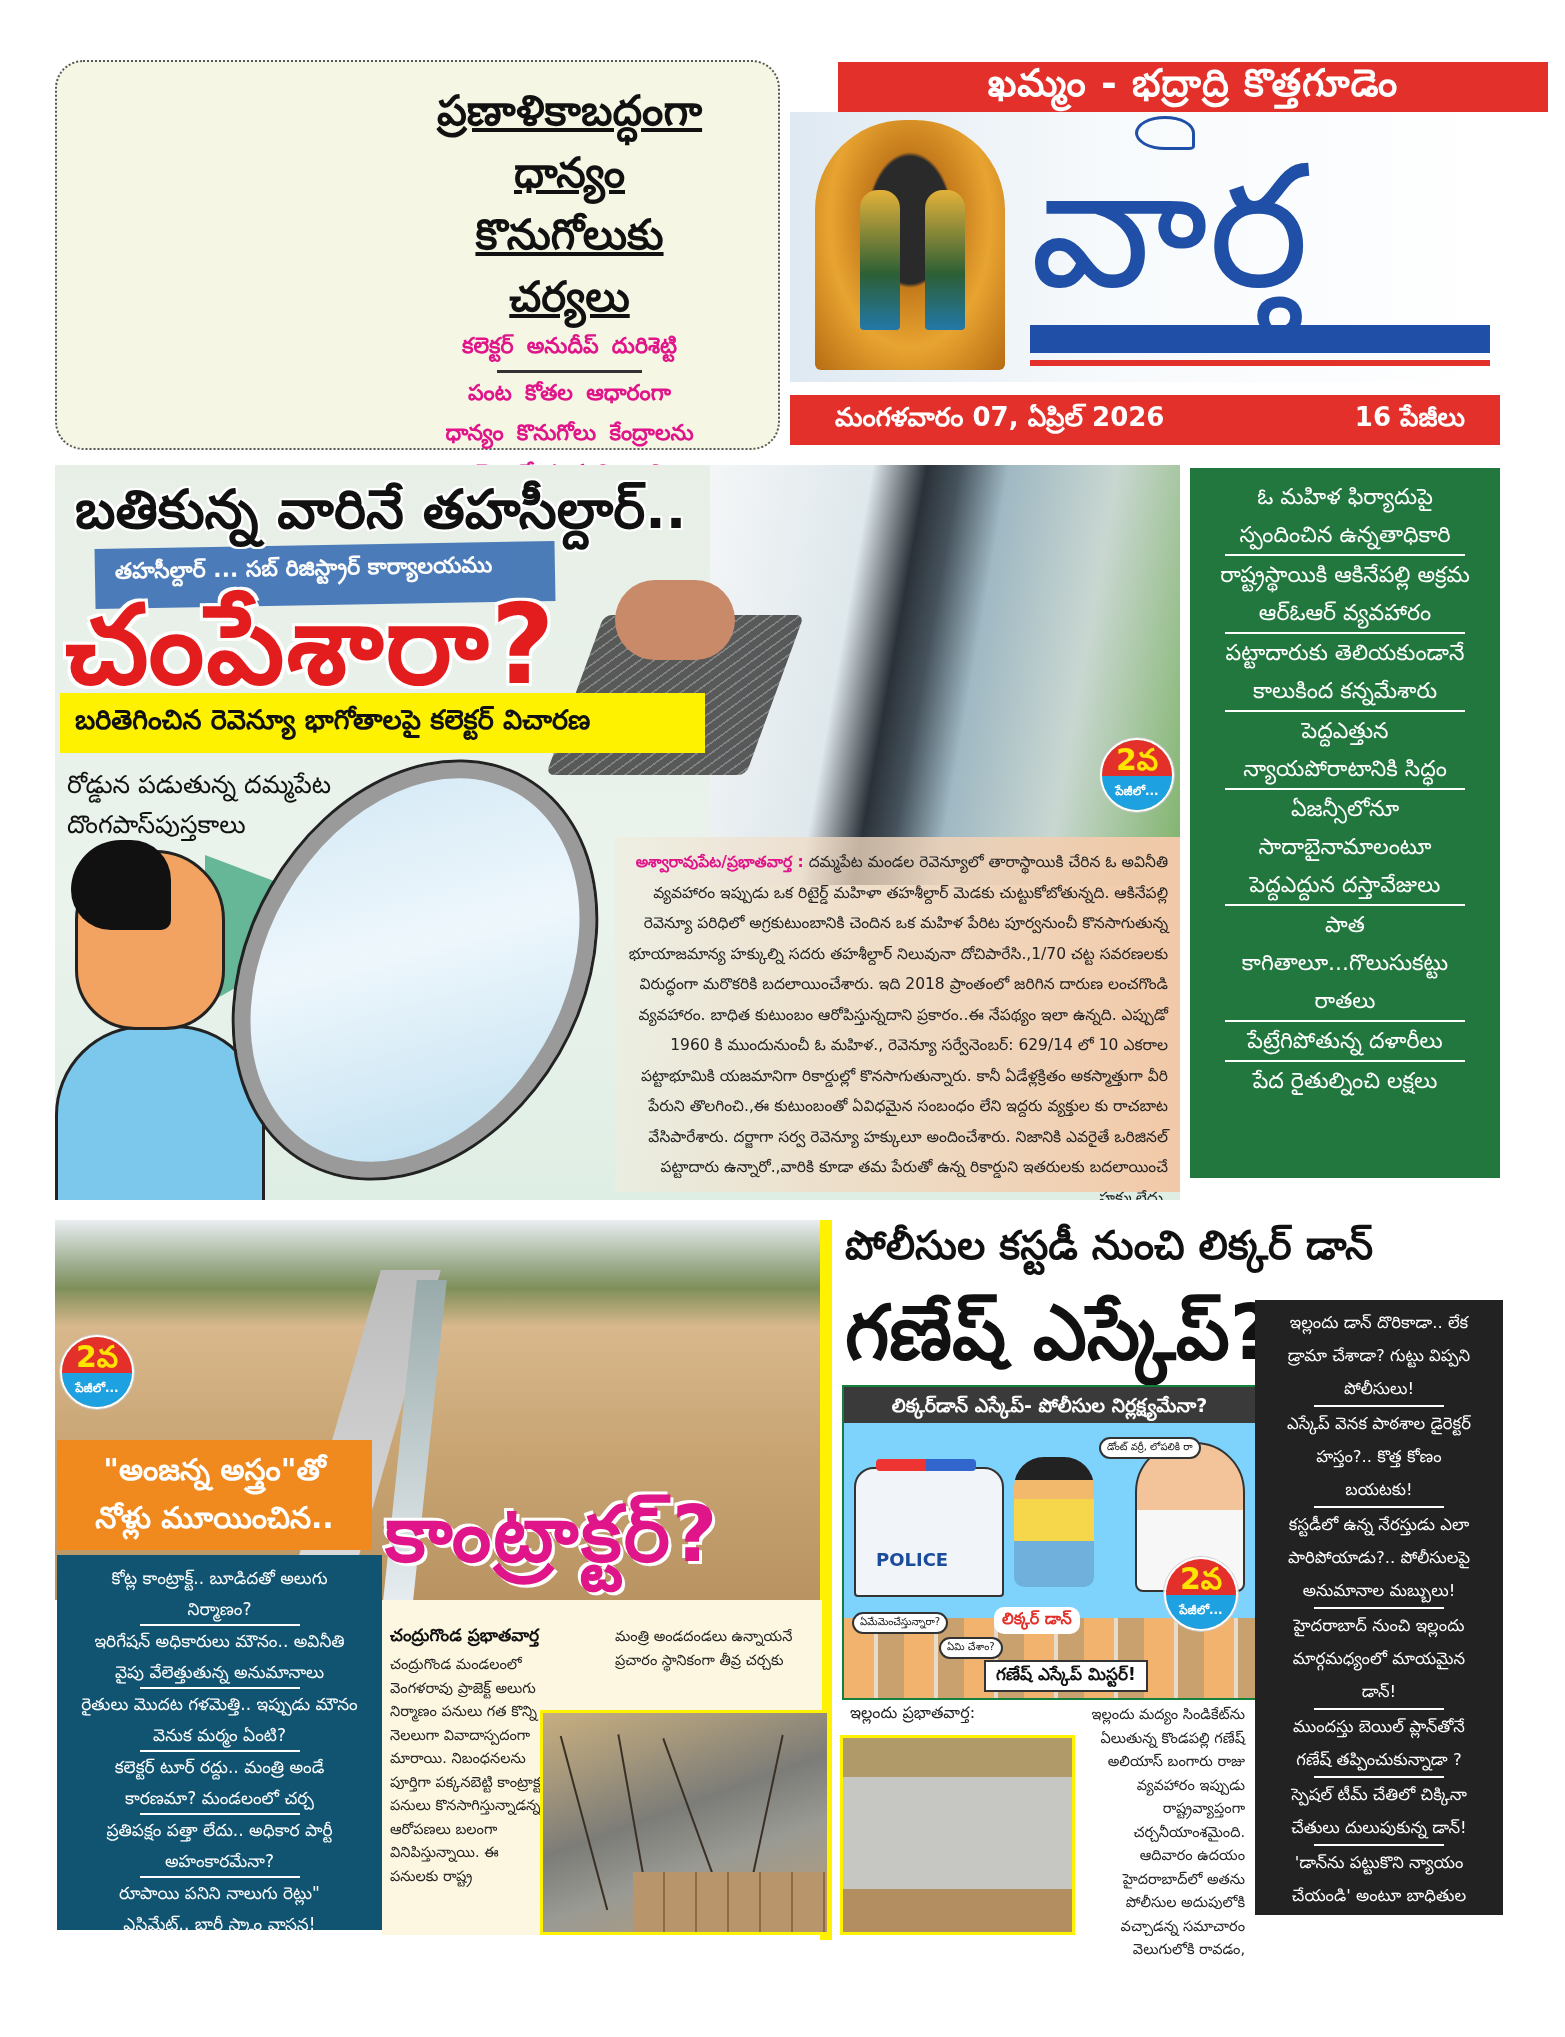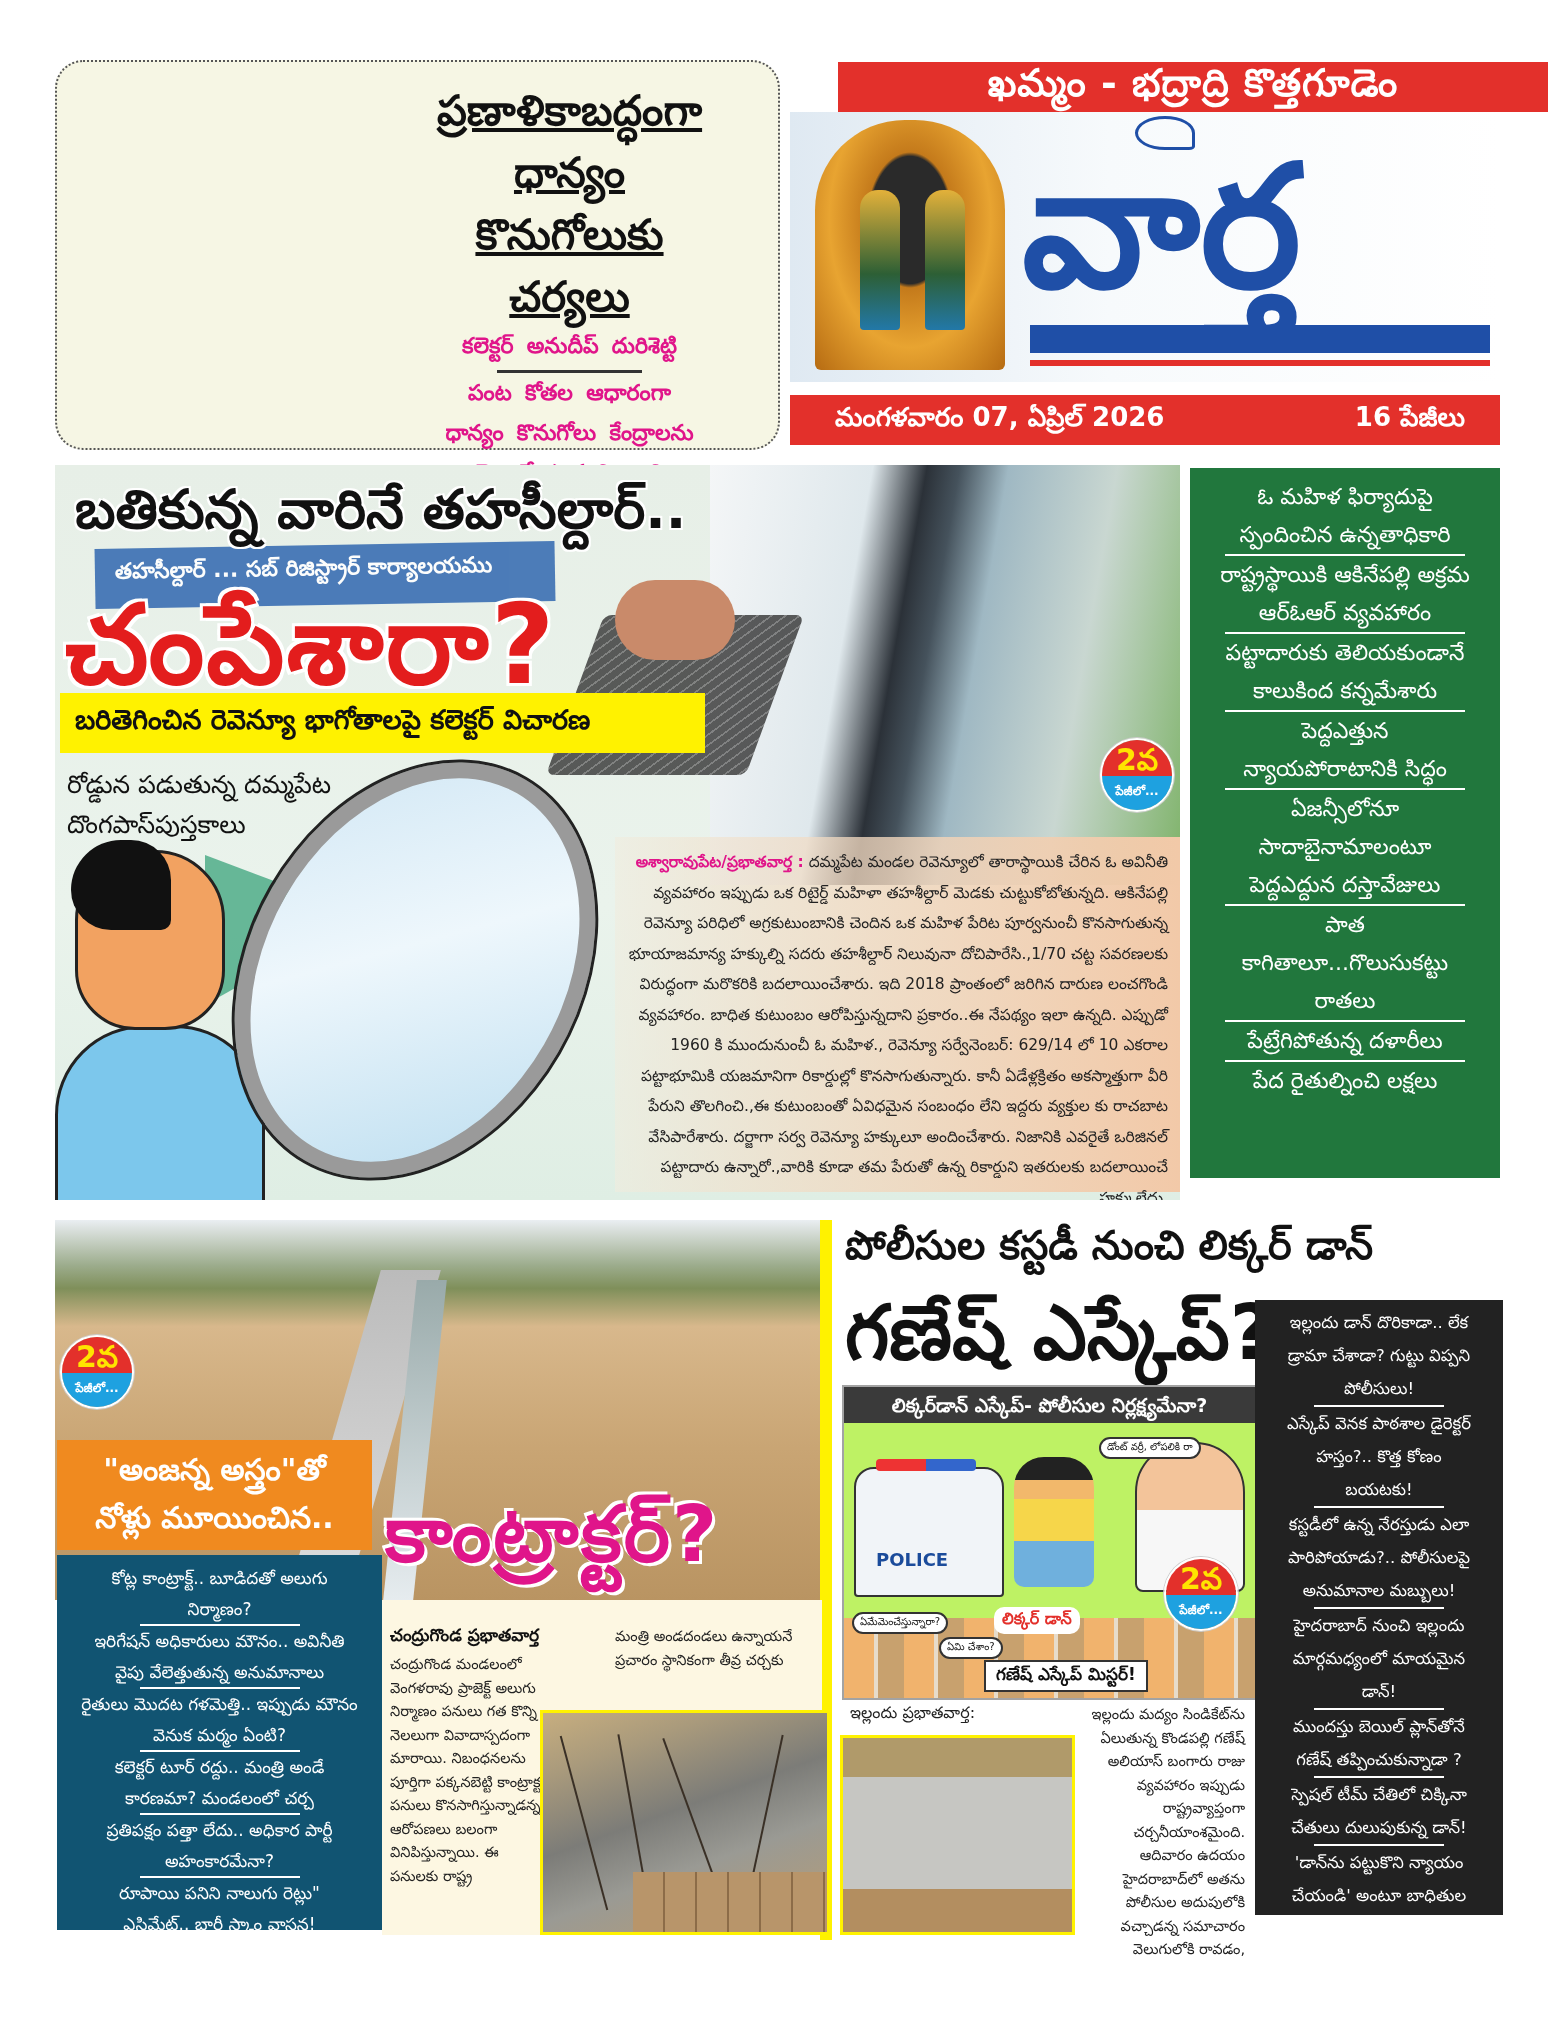--- a/index.html
+++ b/index.html
@@ -28,21 +28,21 @@
   .teaser-rule { width: 140px; height: 3px; background:#333; margin: 2px auto; }
   .teaser-rule.wide { width: 145px; }
 
   
   .mast-top { left: 838px; top: 62px; width: 710px; height: 50px; background: #e3302b; color:#fff; font-size: 38px; font-weight: bold;
               display:flex; align-items:center; justify-content:center; letter-spacing: 1px; }
   .mast-mid { left: 790px; top: 112px; width: 710px; height: 270px; background: linear-gradient(90deg,#dfe9f2 0%,#f7fafc 45%,#ffffff 100%); }
   .temple { position:absolute; left: 25px; top: 8px; width: 190px; height: 250px; border-radius: 90px 90px 6px 6px;
             background: radial-gradient(ellipse at 50% 40%, #2a2a2a 30%, #c47a1b 32%, #e8a431 60%, #b66b12 100%); }
   .temple .deity { position:absolute; width:40px; height:140px; top:70px; border-radius:18px 18px 4px 4px; background: linear-gradient(180deg,#e3b13a,#2d5f35 60%,#2278a8); }
-  .logo { position:absolute; left: 232px; top: 30px; font-size: 170px; font-weight: bold; color: #1f4fa7; line-height: 1; }
+  .logo { position:absolute; left: 240px; top: 30px; font-size: 170px; font-weight: normal; color: #1f4fa7; line-height: 1; }
   .logo-bar { position:absolute; left: 240px; top: 213px; width: 460px; height: 28px; background:#1f4fa7; }
   .logo-red { position:absolute; left: 240px; top: 248px; width: 460px; height: 6px; background:#e3302b; }
   .dove { position:absolute; left: 345px; top: 4px; width: 60px; height: 34px; border: 3px solid #1f4fa7; border-radius: 50% 50% 10% 50%; }
   .mast-date { left: 790px; top: 395px; width: 710px; height: 50px; background: #e3302b; color:#fff; font-size: 26px; font-weight:bold;
                display:flex; align-items:center; justify-content: space-between; padding: 0 35px 0 45px; }
 
   
   .lead { left: 55px; top: 465px; width: 1125px; height: 735px; background: linear-gradient(180deg,#e7efe7 0%,#eaf3ec 60%,#dfeee4 100%); overflow:hidden; }
   .lead .computer { position:absolute; right: 0; top: 0; width: 470px; height: 420px;
       background: linear-gradient(100deg,#f4f6f7 0%,#dfe8ec 30%,#2b3138 40%,#45525c 46%,#9fb8c3 55%,#c9d7d1 75%,#7fb36a 100%); }
@@ -94,21 +94,21 @@
   .col-a p, .col-b p { font-size: 14.5px; line-height: 23.5px; color:#222; }
   .col-b { left: 615px; top: 1625px; width: 200px; }
   .site-photo { left: 540px; top: 1710px; width: 290px; height: 225px; border: 3px solid #fff200;
                 background: linear-gradient(160deg,#c7ae7f 0%,#a99a7c 20%,#7c7c78 45%,#9a9a94 65%,#b89c72 100%); overflow:hidden; }
   .site-photo .rebar { position:absolute; width:2px; height:180px; background:#3a3026; top: 20px; }
   .site-photo .frame { position:absolute; left: 90px; bottom: 0; width: 200px; height: 60px; background: repeating-linear-gradient(90deg,#b8956a 0 30px,#8c6c48 30px 32px); }
 
   
   .police-h1 { left: 845px; top: 1225px; font-size: 40px; font-weight: bold; line-height: 1; color:#111; }
   .police-h2 { left: 845px; top: 1295px; font-size: 76px; font-weight: 900; line-height: 1; color:#111; }
-  .cartoon2 { left: 842px; top: 1385px; width: 415px; height: 315px; border: 2px solid #a3a3a3; background:#bef264; overflow:hidden; }
+  .cartoon2 { left: 842px; top: 1385px; width: 415px; height: 315px; border: 2px solid #15803d; background:#7dd3fc; overflow:hidden; }
   .cartoon2 .cap { height: 36px; background: #3a3a3a; color:#fff; font-size: 19px; font-weight:bold; text-align:center; line-height: 36px; }
   .van { position:absolute; left: 10px; top: 80px; width: 150px; height: 130px; background: #f1f4f8; border: 2px solid #333; border-radius: 20px 20px 4px 4px; }
   .van .lights { position:absolute; left: 20px; top: -10px; width: 100px; height: 12px; background: linear-gradient(90deg,#e33 50%,#36c 50%); border-radius: 4px; }
   .van .plab { position:absolute; left: 20px; top: 80px; font-size: 18px; font-weight:bold; color:#1b4b9b; }
   .runner { position:absolute; left: 170px; top: 70px; width: 80px; height: 130px; background: linear-gradient(180deg,#222 0 18%,#f2b86b 18% 32%,#f6d64a 32% 65%,#6fb0dd 65%); border-radius: 30px 30px 10px 10px; }
   .oldman { position:absolute; right: 10px; top: 55px; width: 110px; height: 150px; background: linear-gradient(180deg,#f3c49a 0 45%,#f7f7f7 45%); border-radius: 50px 50px 8px 8px; border: 2px solid #333; }
   .crowd { position:absolute; left: 0; right: 0; bottom: 0; height: 80px; background: repeating-linear-gradient(90deg,#f1b36d 0 30px,#e7dccb 30px 34px,#c8a16e 34px 60px); }
   .speech { position:absolute; background:#fff; border: 2px solid #333; border-radius: 14px; font-size: 10px; padding: 2px 6px; }
   .sign-bottom { position:absolute; left: 140px; bottom: 6px; background:#fff; border:2px solid #333; font-size: 17px; font-weight:bold; padding: 2px 10px; }
   .red-label { position:absolute; left: 150px; top: 220px; color:#e3302b; font-weight:bold; font-size: 16px; background:#fff; padding: 2px 8px; border-radius: 10px; }

